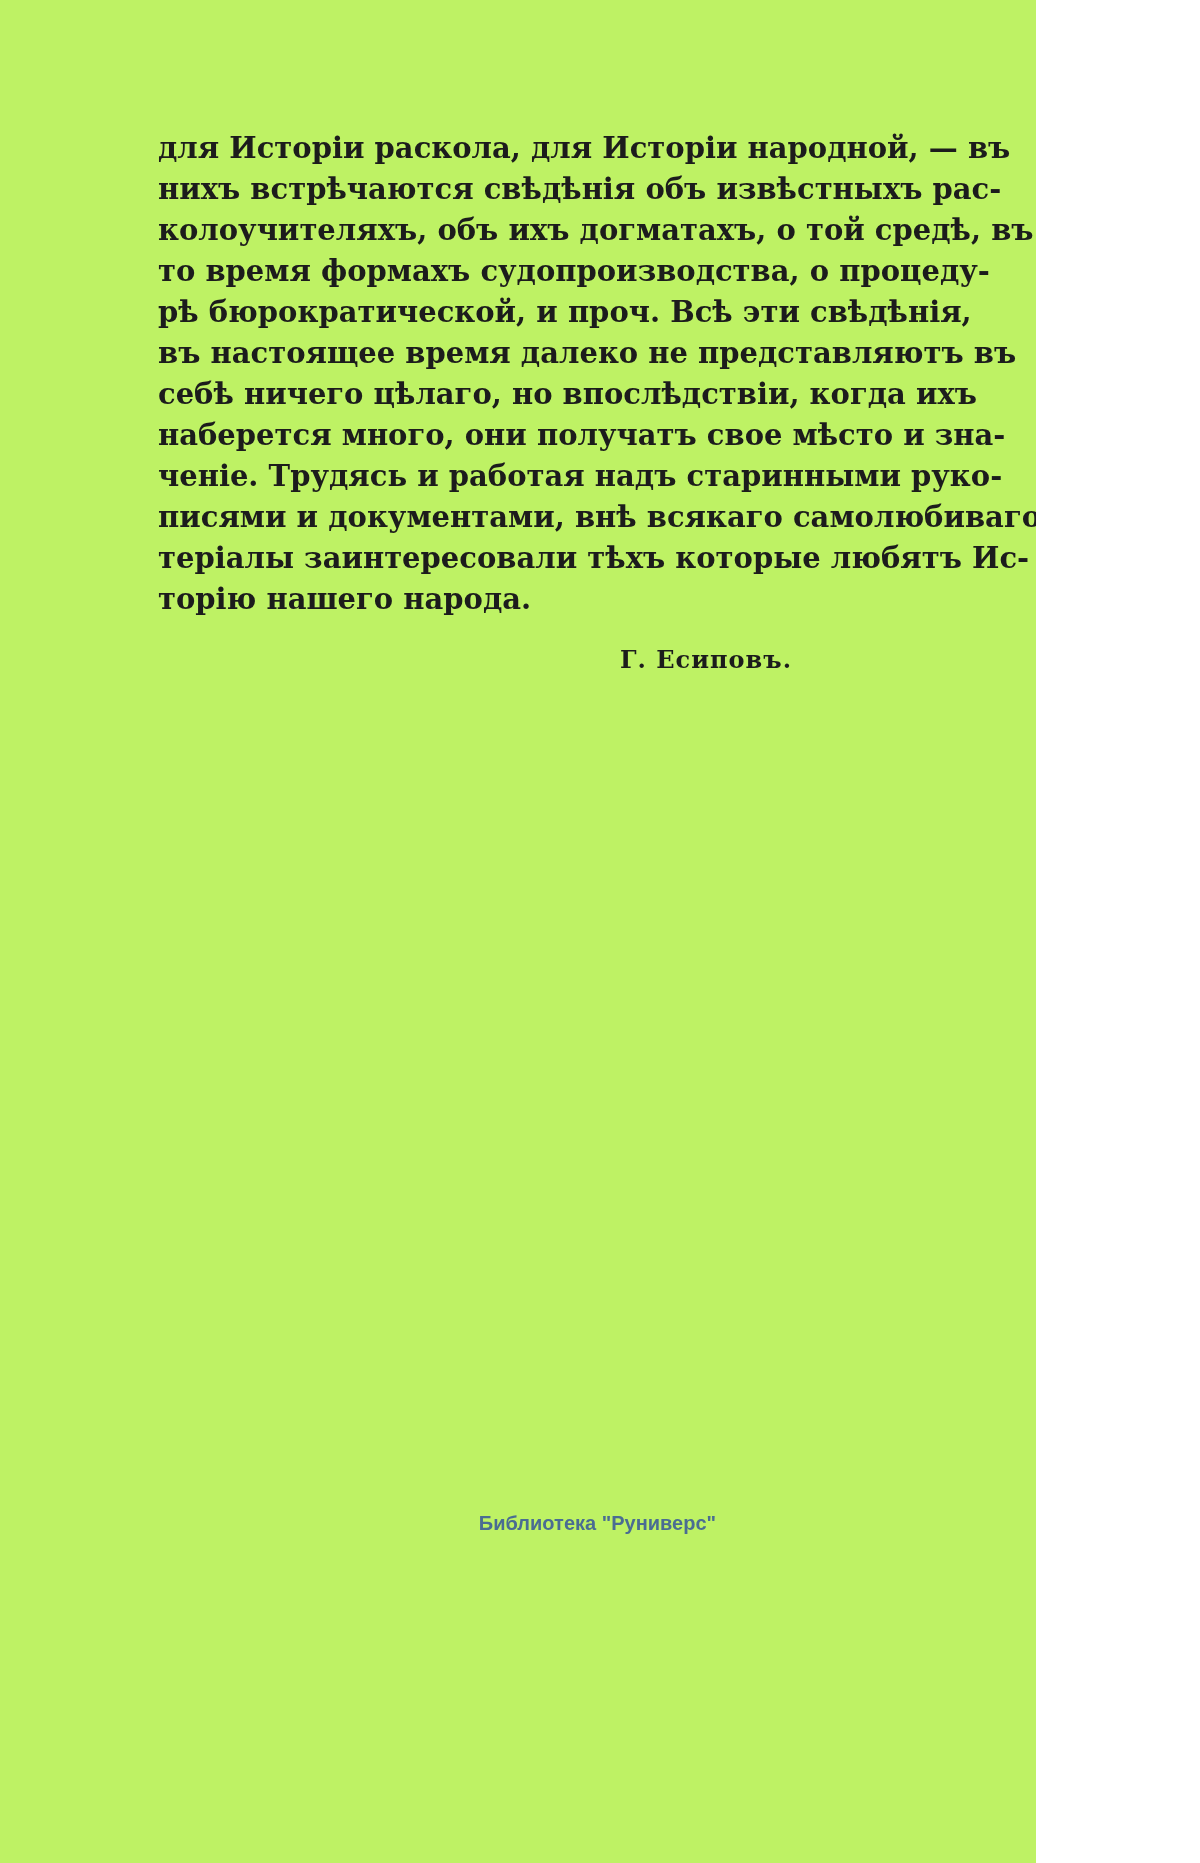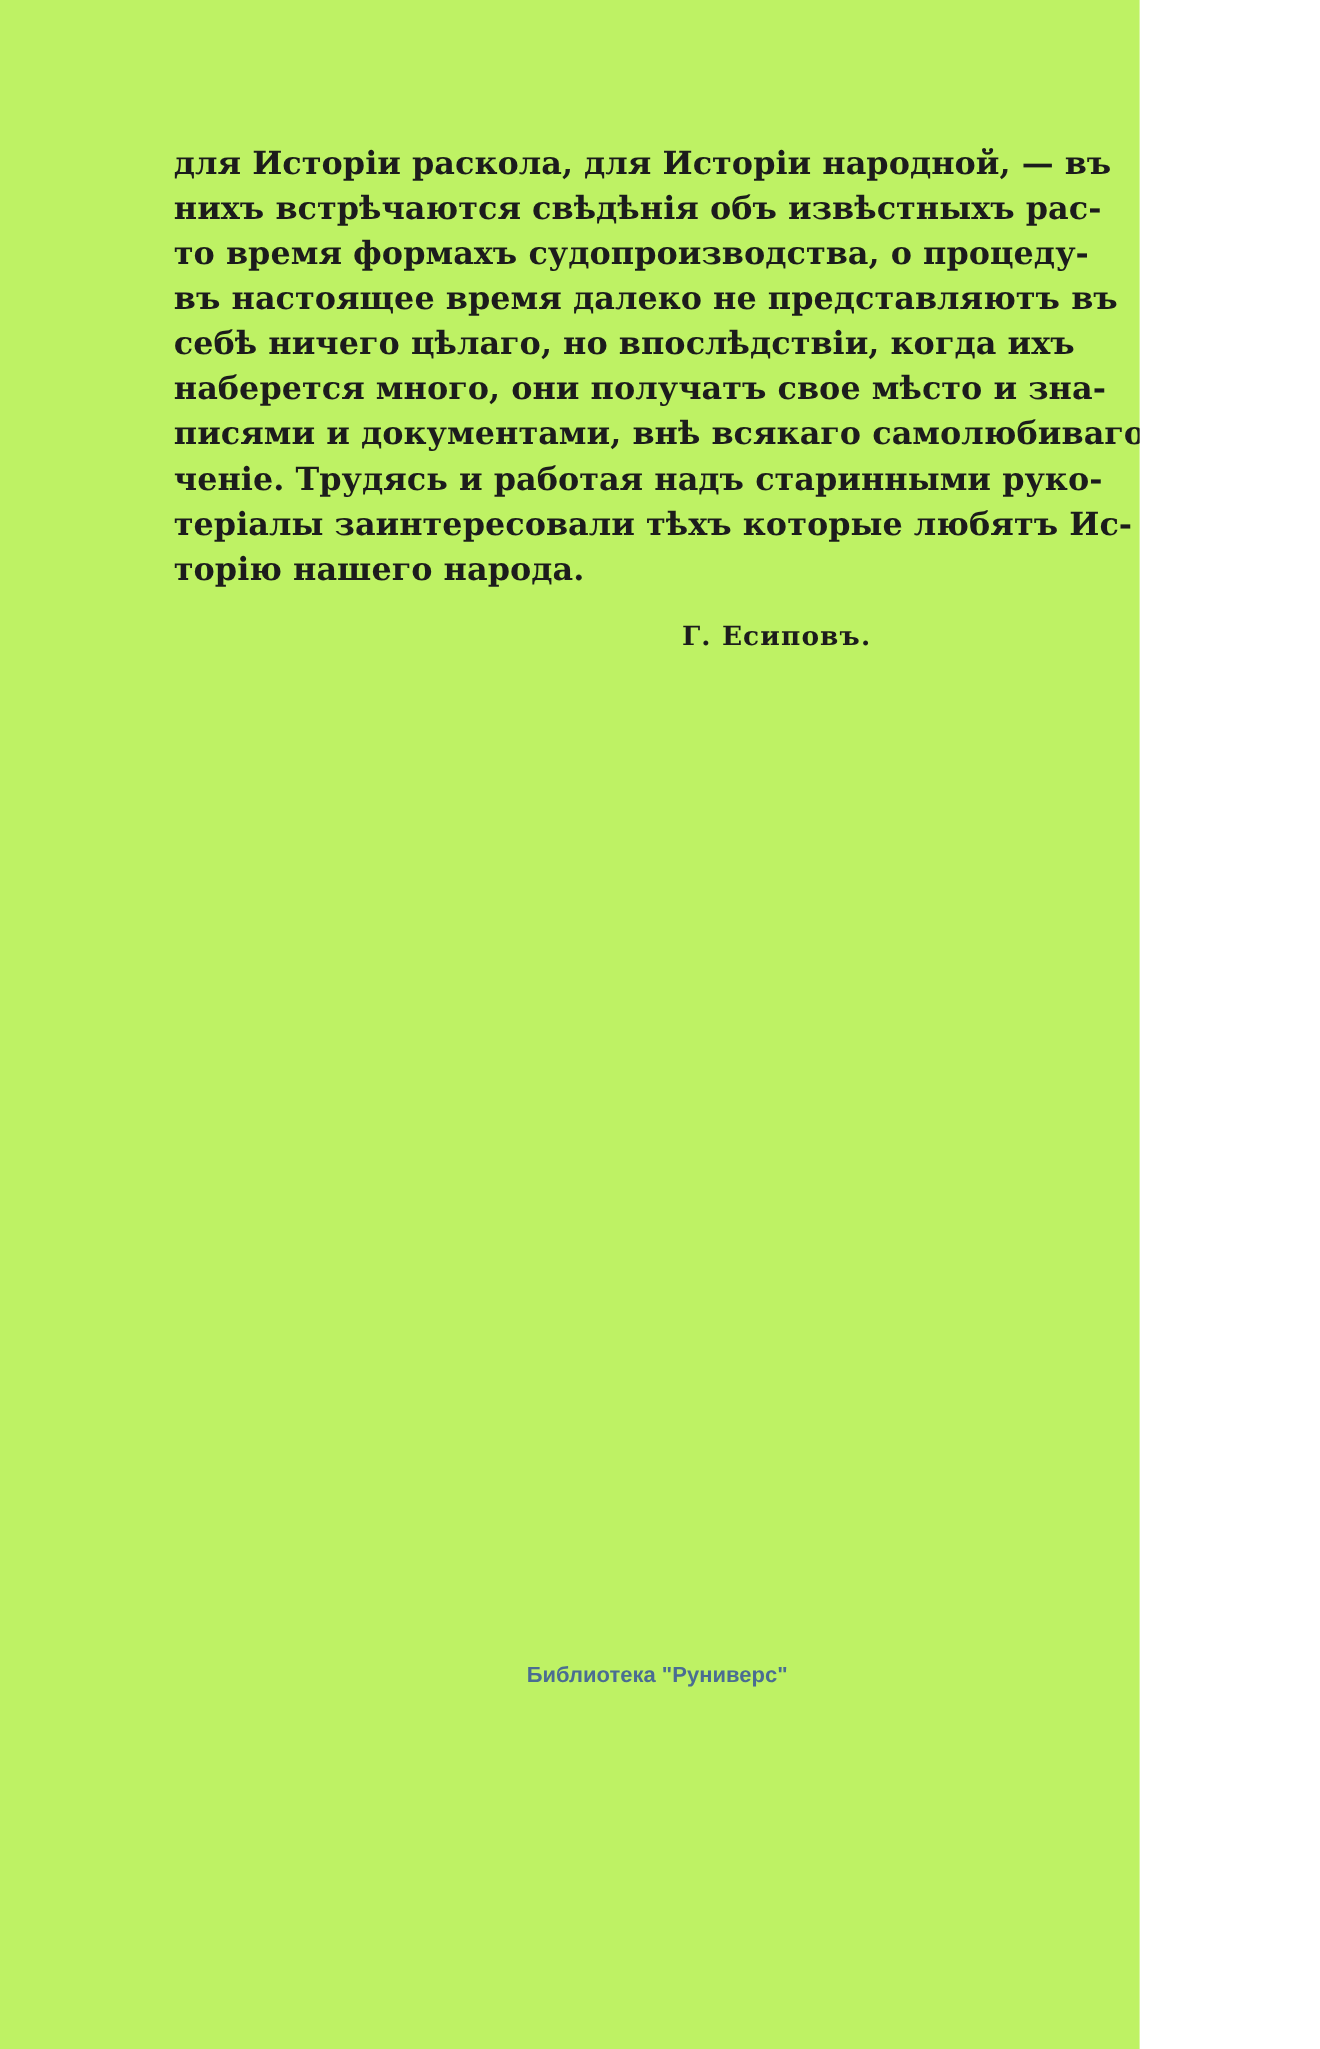--- a/index.html
+++ b/index.html
@@ -56,26 +56,28 @@
   }
 </style>
 </head>
 <body>
 
 <div class="page">
 
   <div class="text-block">
     <div class="line">для Исторіи раскола, для Исторіи народной, — въ</div>
     <div class="line">нихъ встрѣчаются свѣдѣнія объ извѣстныхъ рас-</div>
+    <div class="line">колоучителяхъ, объ ихъ догматахъ, о той средѣ, въ</div>
     <div class="line">то время формахъ судопроизводства, о процеду-</div>
+    <div class="line">рѣ бюрократической, и проч. Всѣ эти свѣдѣнія,</div>
     <div class="line">въ настоящее время далеко не представляютъ въ</div>
     <div class="line">себѣ ничего цѣлаго, но впослѣдствіи, когда ихъ</div>
     <div class="line">наберется много, они получатъ свое мѣсто и зна-</div>
+    <div class="line">ченіе. Трудясь и работая надъ старинными руко-</div>
     <div class="line">писями и документами, внѣ всякаго самолюбиваго</div>
-    <div class="line">ченіе. Трудясь и работая надъ старинными руко-</div>
     <div class="line">теріалы заинтересовали тѣхъ которые любятъ Ис-</div>
     <div class="line last-line">торію нашего народа.</div>
 
     <div class="signature">Г. Есиповъ.</div>
   </div>
 
   <div class="watermark">Библиотека "Руниверс"</div>
 
 </div>
 

